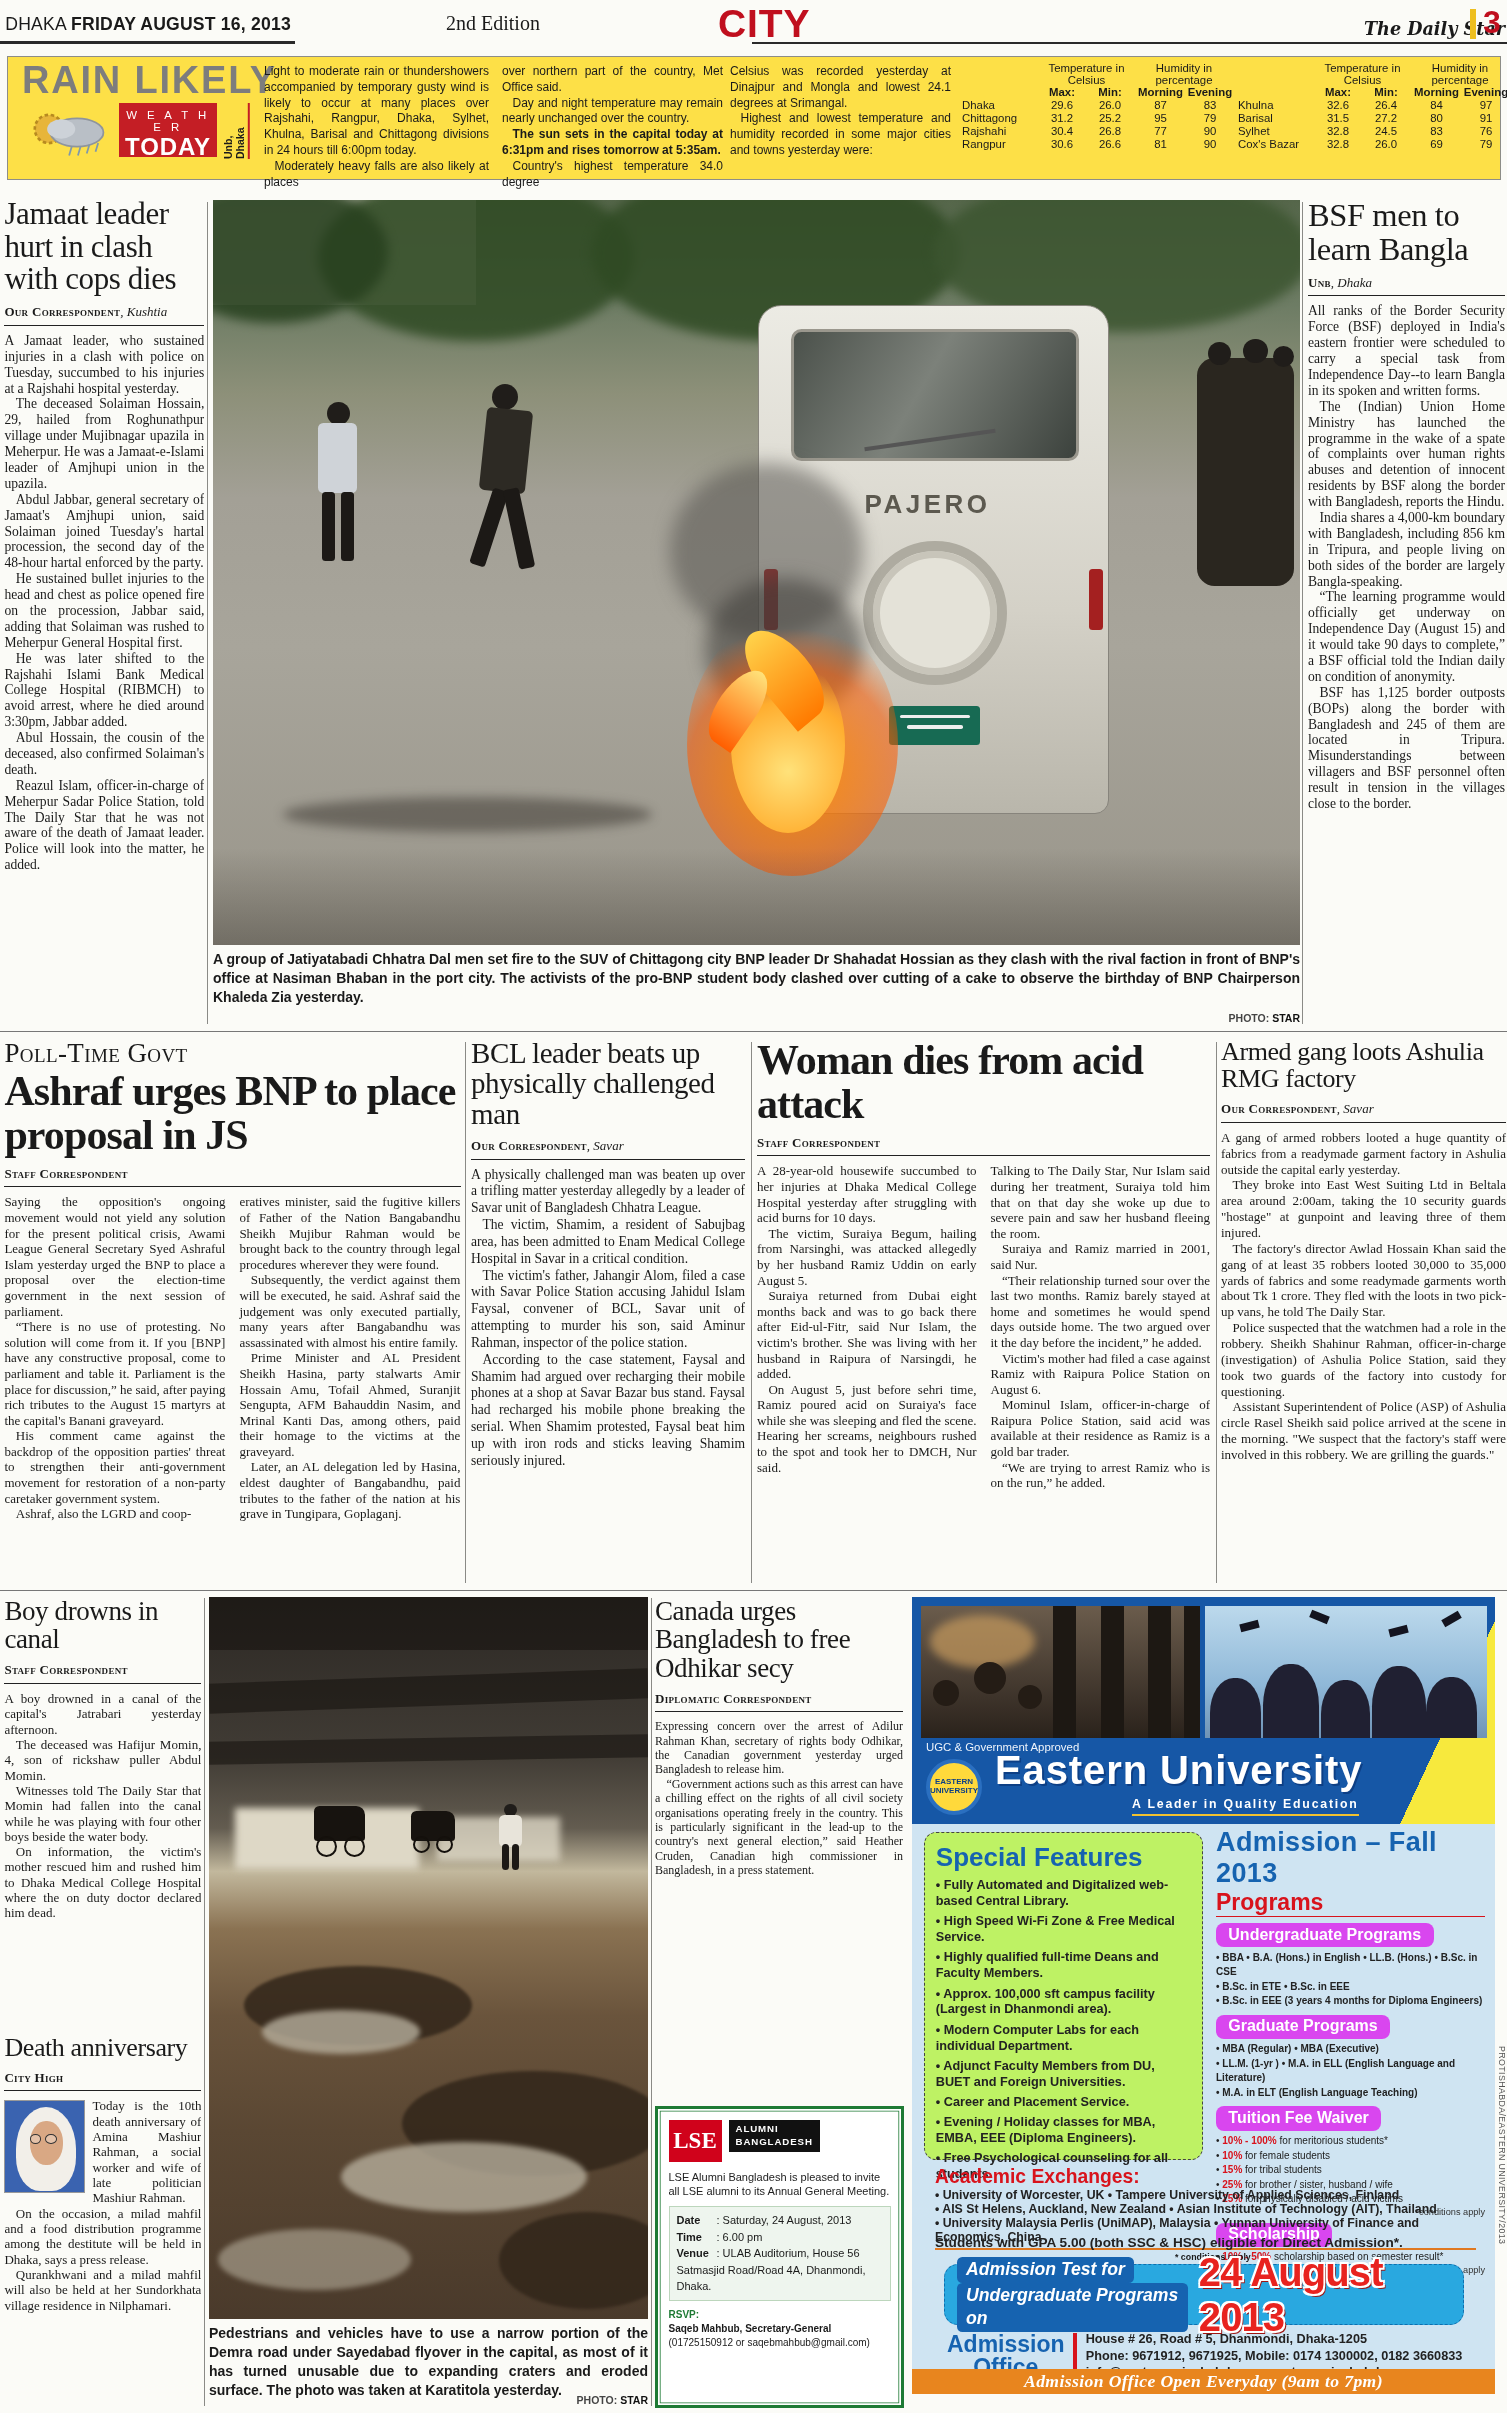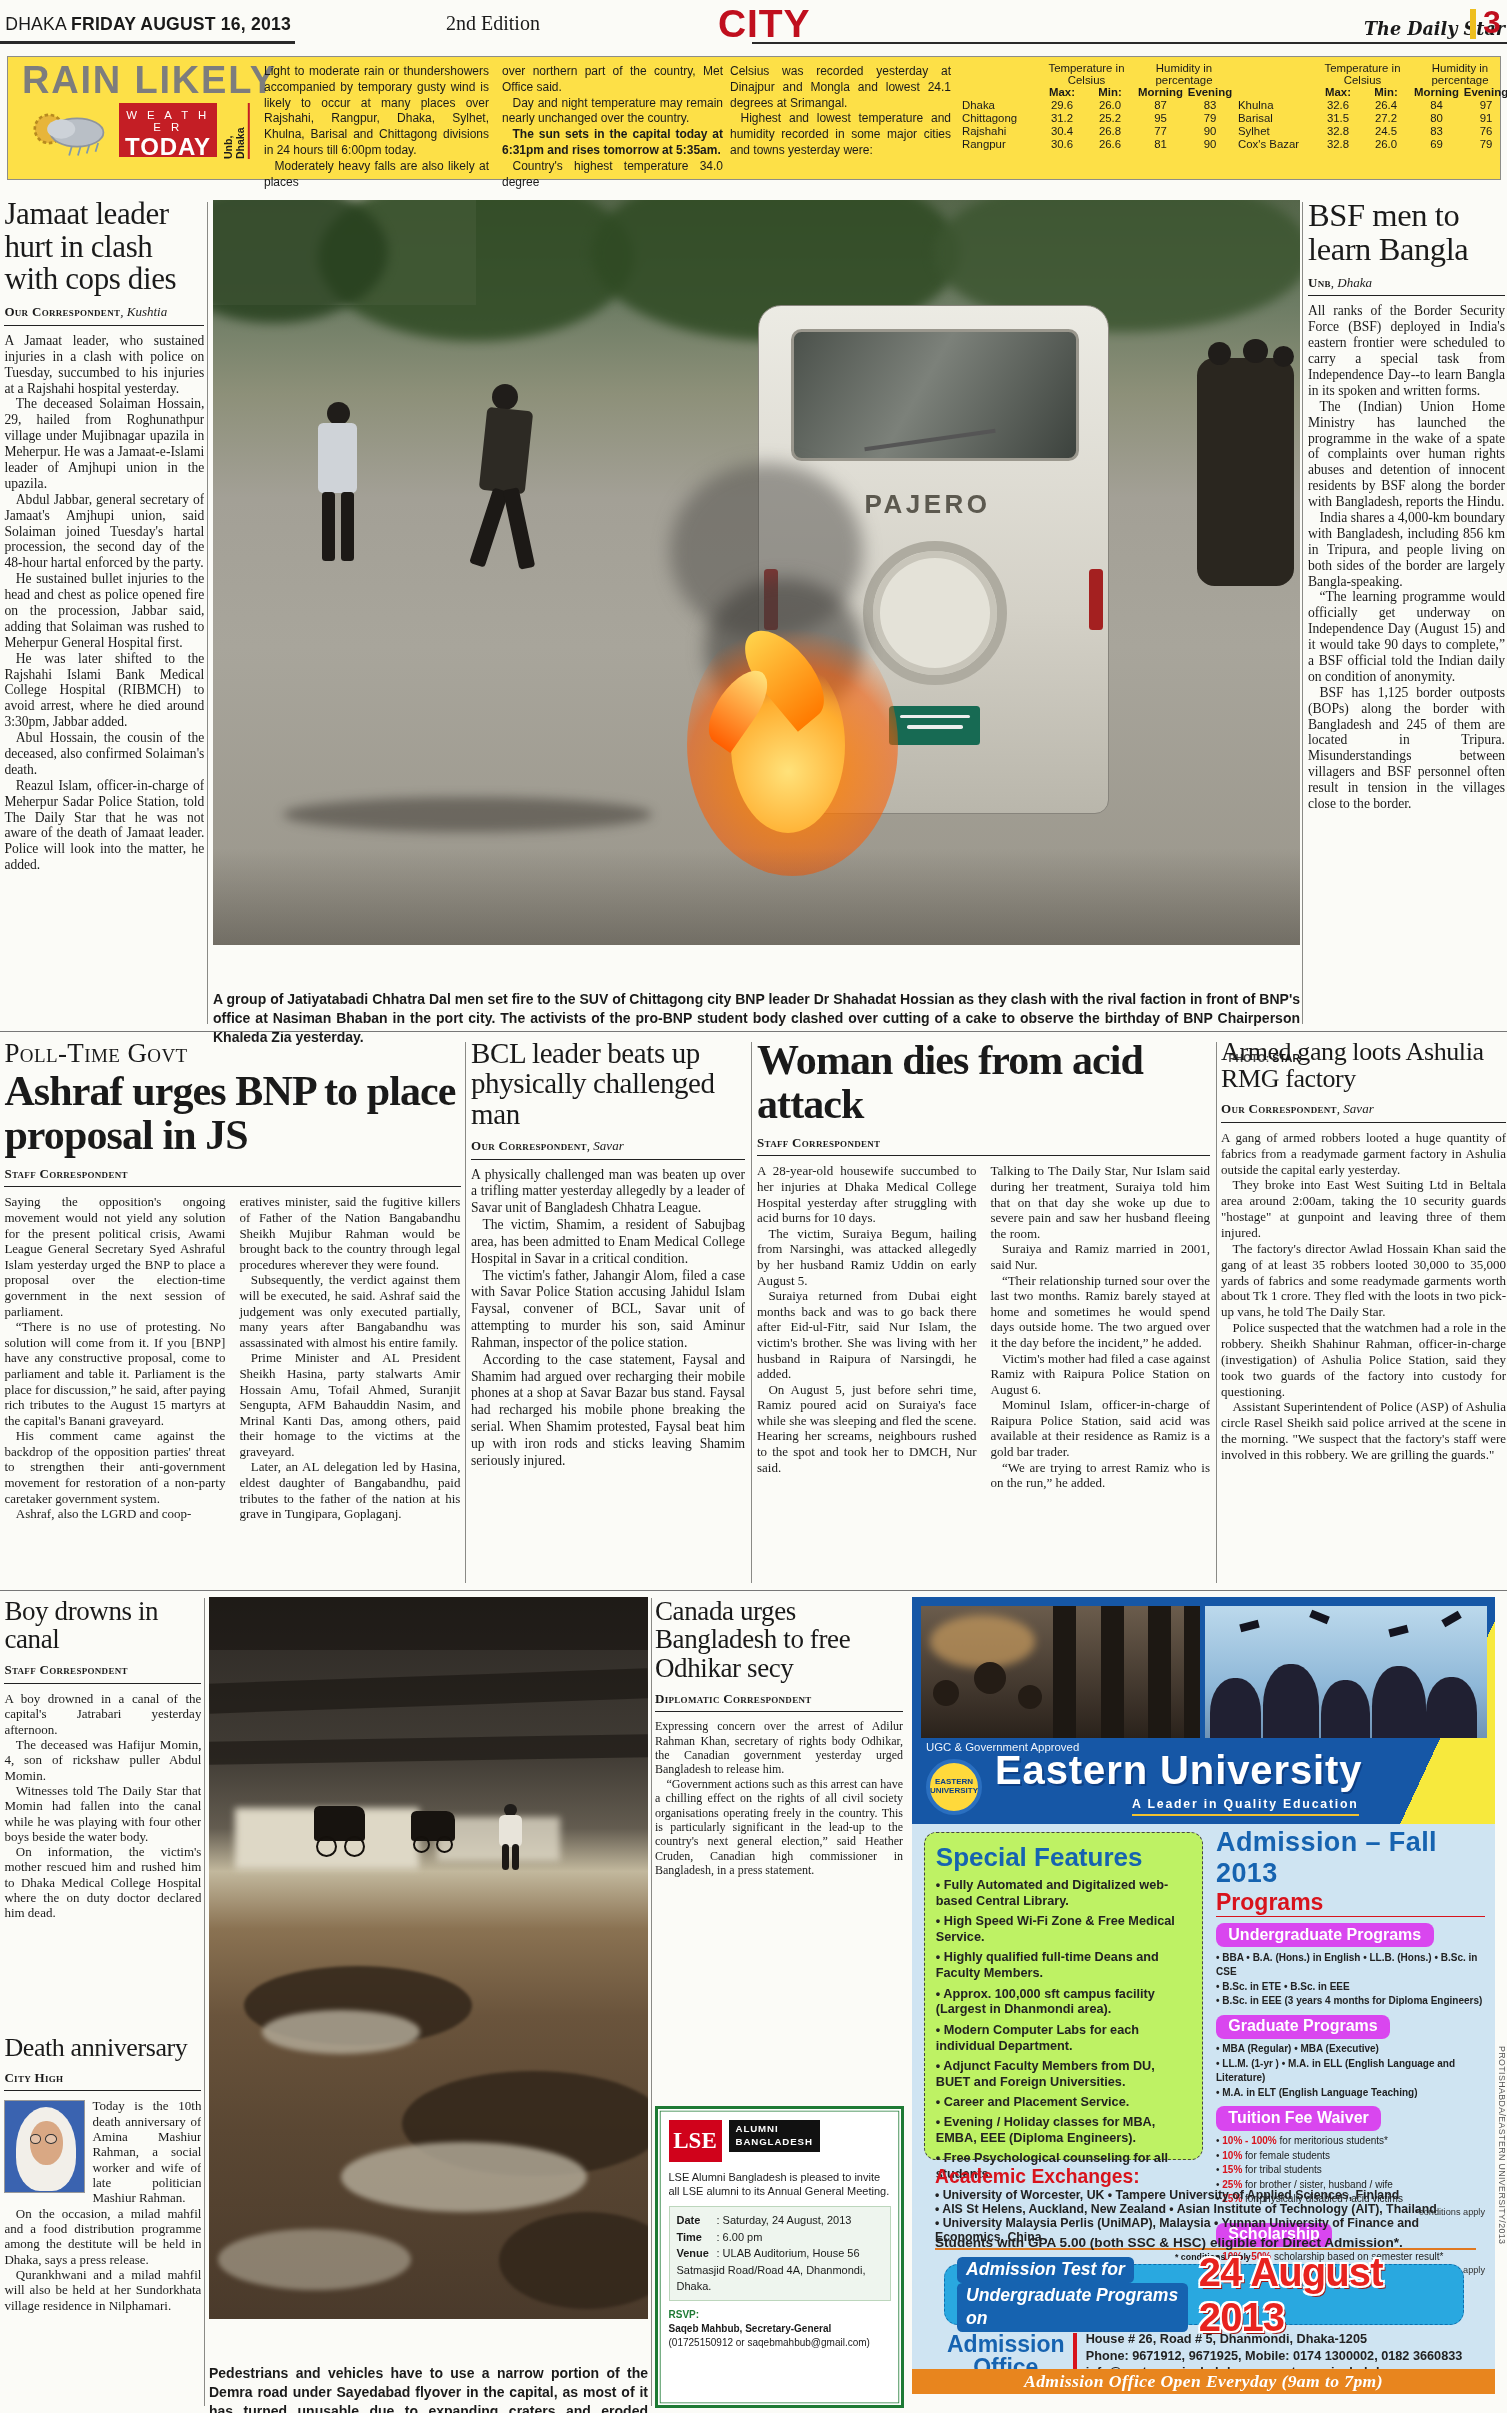--- a/index.html
+++ b/index.html
@@ -71,21 +71,21 @@
                 background:#e4e2d8; border:10.5px solid #aeaba0; box-shadow:inset 0 0 0 7px #c8c5ba; }
   .suv .plate { position:absolute; left:130px; top:400px; width:91px; height:39px; background:#176a53; border-radius:3.5px; }
   .suv .plate i { position:absolute; left:10.5px; height:3.5px; background:#eee; border-radius:1.8px; }
   .suv .tl { position:absolute; top:263px; width:14px; height:61px; background:#a42020; border-radius:3.5px; }
   .fire { position:absolute; border-radius:50%; }
   .smoke { position:absolute; border-radius:50%; filter:blur(8.8px); }
   .fig { position:absolute; }
   .fig .hd { position:absolute; border-radius:50%; background:#201d1a; }
   .fig .tr { position:absolute; background:#242019; border-radius:5.3px; }
   .fig .lg { position:absolute; background:#1c1916; border-radius:3.5px; }
-  .caption { font:bold 14px "Liberation Sans",sans-serif; line-height:1.35; text-align:justify;margin-top:40px; }
+  .caption { font:bold 14px "Liberation Sans",sans-serif; line-height:1.35; text-align:justify; }
   #cap1 { left:213px; top:950px; width:1087px; height:76px; }
   .credit { position:absolute; right:0; bottom:1.8px; font:bold 10.5px "Liberation Sans",sans-serif; color:#444; }
   .credit .c2 { color:#111; }
 
   
   #a-ashraf { left:4.4px; top:1038px; width:457px; height:548px; overflow:hidden; }
   #a-ashraf h1 { font-size:42px; font-weight:bold; letter-spacing:-0.9px; }
   #a-bcl { left:471px; top:1038px; width:274px; height:548px; overflow:hidden; }
   #a-bcl h1 { font-size:29px; }
   #a-bcl .body { font-size:13.6px; line-height:1.24; }

